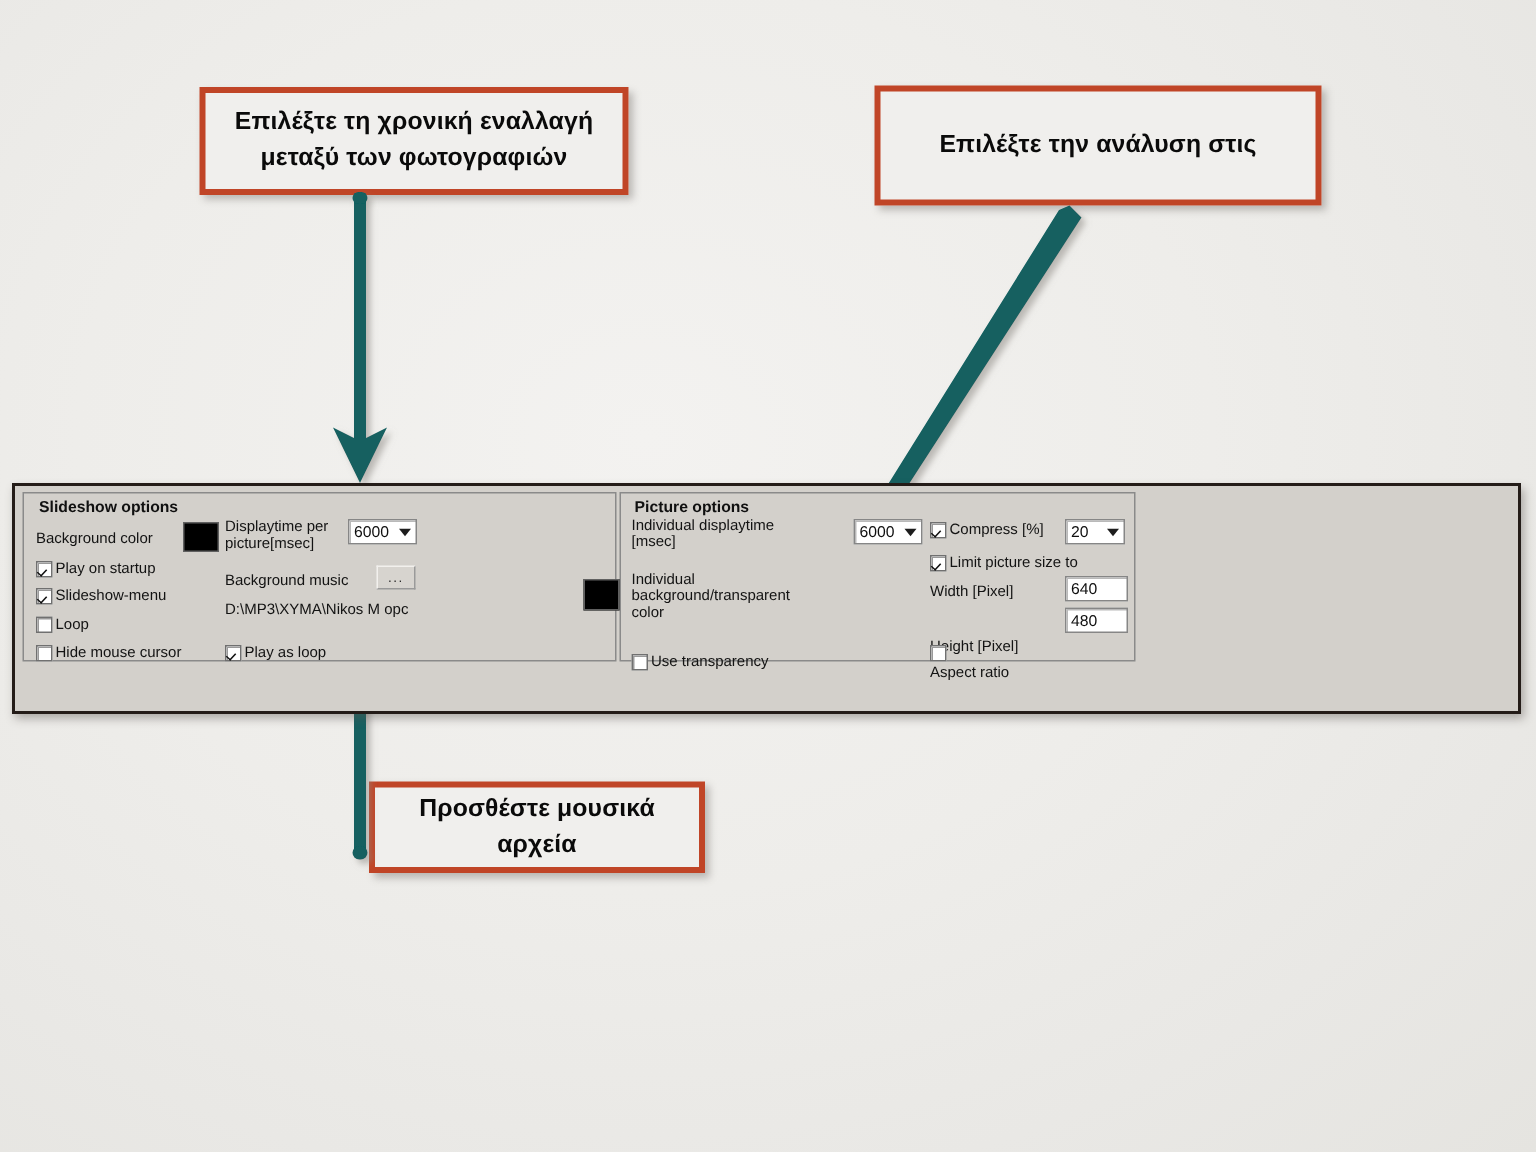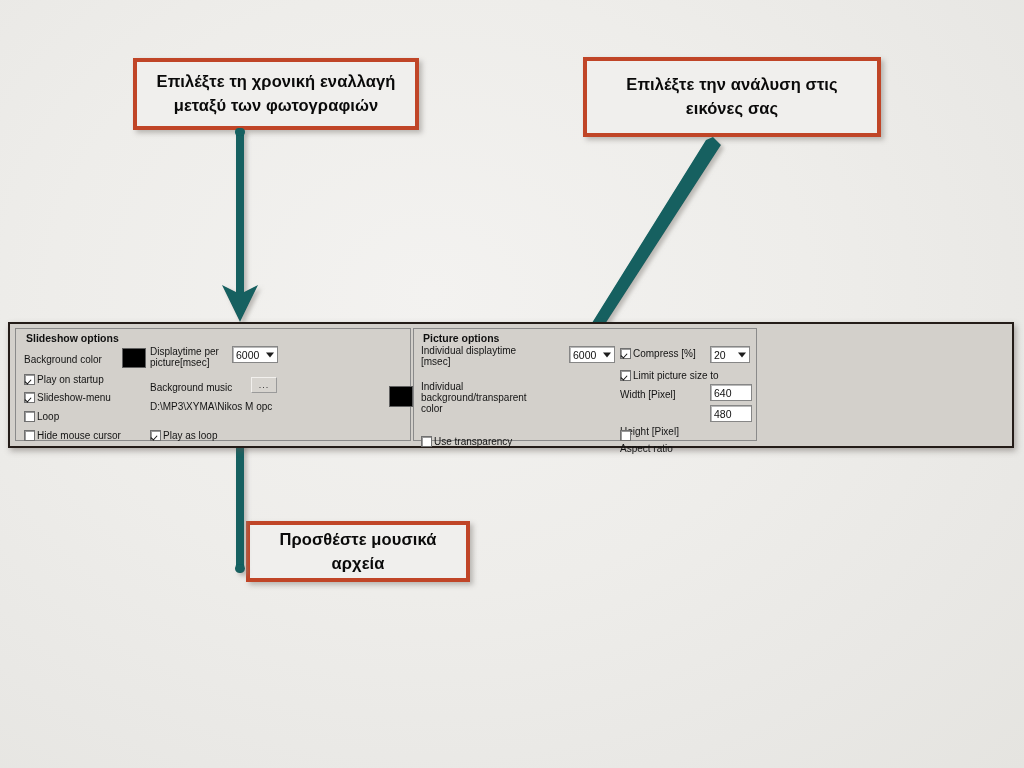--- a/index.html
+++ b/index.html
@@ -35,21 +35,21 @@
 
   #callout-timing{left:133px;top:58px;width:286px;height:72px;font-size:16.5px;}
   #callout-resolution{left:583px;top:57px;width:298px;height:80px;font-size:16.5px;}
   #callout-music{left:246px;top:521px;width:224px;height:61px;font-size:16.5px;}
 
   
   #arrow-layer{position:absolute;left:0;top:0;width:1024px;height:768px;pointer-events:none;}
 
   
   #dialog{
-    position:absolute;left:8px;top:322px;width:1006px;height:126px;
+    position:absolute;left:8px;top:322px;width:1006px;height:154px;
     background:#d3d0cb;
     border:2px solid #241c18;
     box-sizing:border-box;
     box-shadow:2px 3px 6px rgba(90,85,80,.45);
   }
   .groupbox{
     position:absolute;
     border:1px solid #8a8a8a;
     box-sizing:border-box;
     background:transparent;
@@ -152,21 +152,20 @@
   <div class="callout" id="callout-timing">
     <div>
       <span>Επιλέξτε τη χρονική εναλλαγή</span>
       <span>μεταξύ των φωτογραφιών</span>
     </div>
   </div>
 
   <div class="callout" id="callout-resolution">
     <div>
       <span>Επιλέξτε την ανάλυση στις</span>
-      <span>εικόνες σας</span>
     </div>
   </div>
 
   <div class="callout" id="callout-music">
     <div>
       <span>Προσθέστε μουσικά</span>
       <span>αρχεία</span>
     </div>
   </div>
 

